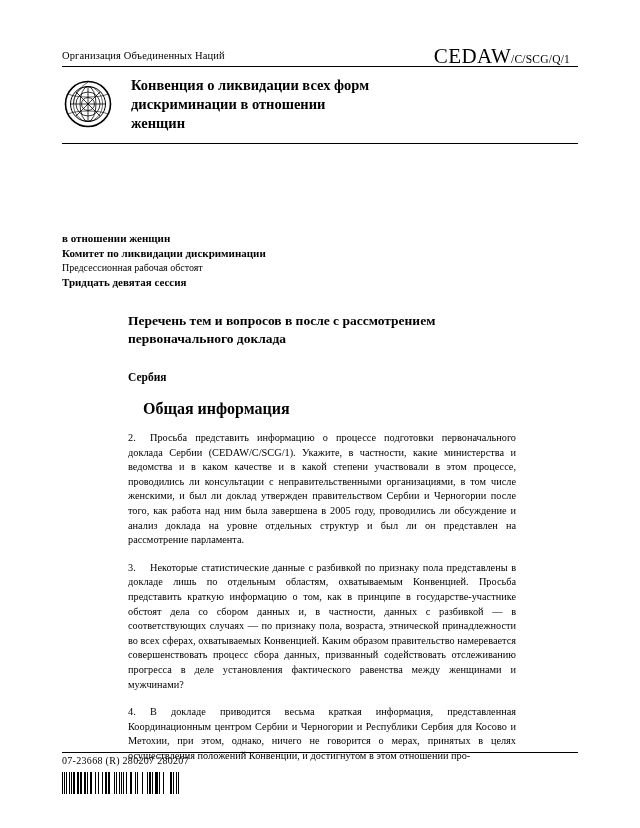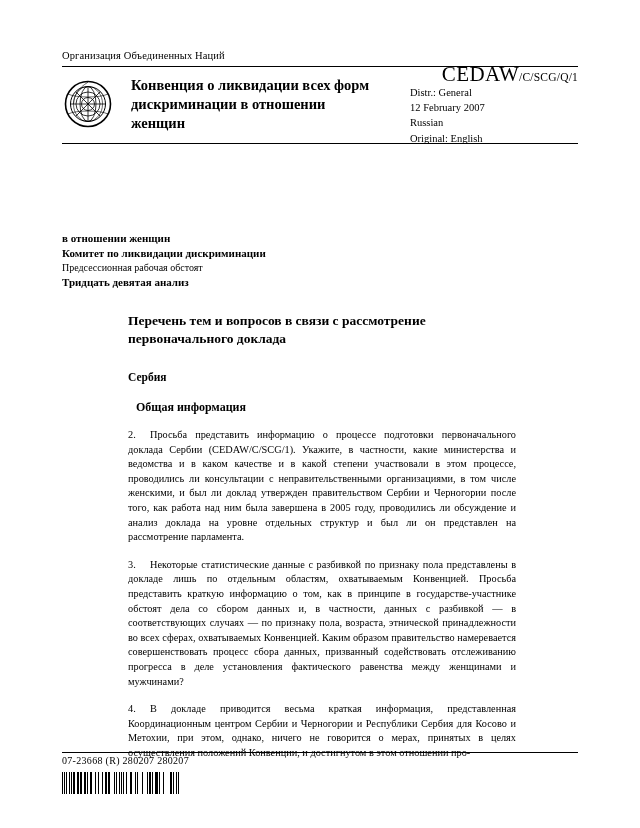--- a/index.html
+++ b/index.html
@@ -26,25 +26,24 @@
   
   .org-line {
     position: absolute;
     left: 62px;
     top: 50px;
     font-size: 10.5px;
     letter-spacing: 0.1px;
   }
   .symbol {
     position: absolute;
-    right: 62px;
+    right: 70px;
     top: 44px;
     text-align: left;
     white-space: nowrap;
-    margin-top: 18px;
   }
   .symbol .main {
     font-size: 21px;
     letter-spacing: 0.4px;
   }
   .symbol .sub {
     font-size: 11.5px;
     letter-spacing: 0.2px;
   }
 
@@ -116,22 +115,22 @@
     font-size: 13.5px;
     font-weight: bold;
     line-height: 1.33;
   }
   h2.country {
     margin: 23px 0 0 0;
     font-size: 11.5px;
     font-weight: bold;
   }
   h3.section {
-    margin: 17px 0 0 8px;
-    font-size: 12px;
+    margin: 17px 0 0 15px;
+    font-size: 16px;
     font-weight: bold;
   }
   p.para {
     margin: 13px 0 0 0;
     font-size: 10.3px;
     line-height: 1.42;
     text-align: justify;
     text-indent: 0;
   }
   p.para .num {
@@ -195,38 +194,32 @@
       <ellipse cx="24" cy="24" rx="8" ry="17.5" fill="none" stroke="#000" stroke-width="0.8"></ellipse>
       <ellipse cx="24" cy="24" rx="14.5" ry="17.5" fill="none" stroke="#000" stroke-width="0.6"></ellipse>
       <path d="M24 2.2 C14 8 10 16 9.5 24" fill="none" stroke="#000" stroke-width="0.6"></path>
       <path d="M4 34 C12 30 36 30 44 34" fill="none" stroke="#000" stroke-width="0.6"></path>
       <path d="M4 14 C12 18 36 18 44 14" fill="none" stroke="#000" stroke-width="0.6"></path>
     </svg>
   </div>
 
   <div class="conv-title">Конвенция о ликвидации всех форм дискриминации в отношении женщин</div>
 
-  <div class="distr">
-    <div>Distr.: General</div>
-    <div>12 February 2007</div>
-    <div>Russian</div>
-    <div>Original: English</div>
-  </div>
 
   <div class="header-rule-bottom"></div>
 
   <div class="committee">
     <div class="b">в отношении женщин</div>
     <div class="b">Комитет по ликвидации дискриминации</div>
     <div class="n">Предсессионная рабочая обстоят</div>
-    <div class="b">Тридцать девятая анализ</div>
+    <div class="b">Тридцать девятая сессия</div>
   </div>
 
   <div class="body">
-    <h1 class="doc-title">Перечень тем и вопросов в связи с рассмотрение первоначального доклада</h1>
+    <h1 class="doc-title">Перечень тем и вопросов в после с рассмотрением первоначального доклада</h1>
     <h2 class="country">Сербия</h2>
 
 
     <h3 class="section">Общая информация</h3>
 
     <p class="para">
       <span class="num">2.</span><span>Просьба представить информацию о процессе подготовки первоначального доклада Сербии (CEDAW/C/SCG/1). Укажите, в частности, какие министерства и ведомства и в каком качестве и в какой степени участвовали в этом процессе, проводились ли консультации с неправительственными организациями, в том числе женскими, и был ли доклад утвержден правительством Сербии и Черногории после того, как работа над ним была завершена в 2005 году, проводились ли обсуждение и анализ доклада на уровне отдельных структур и был ли он представлен на рассмотрение парламента.</span>
     </p>
 
     <p class="para">

